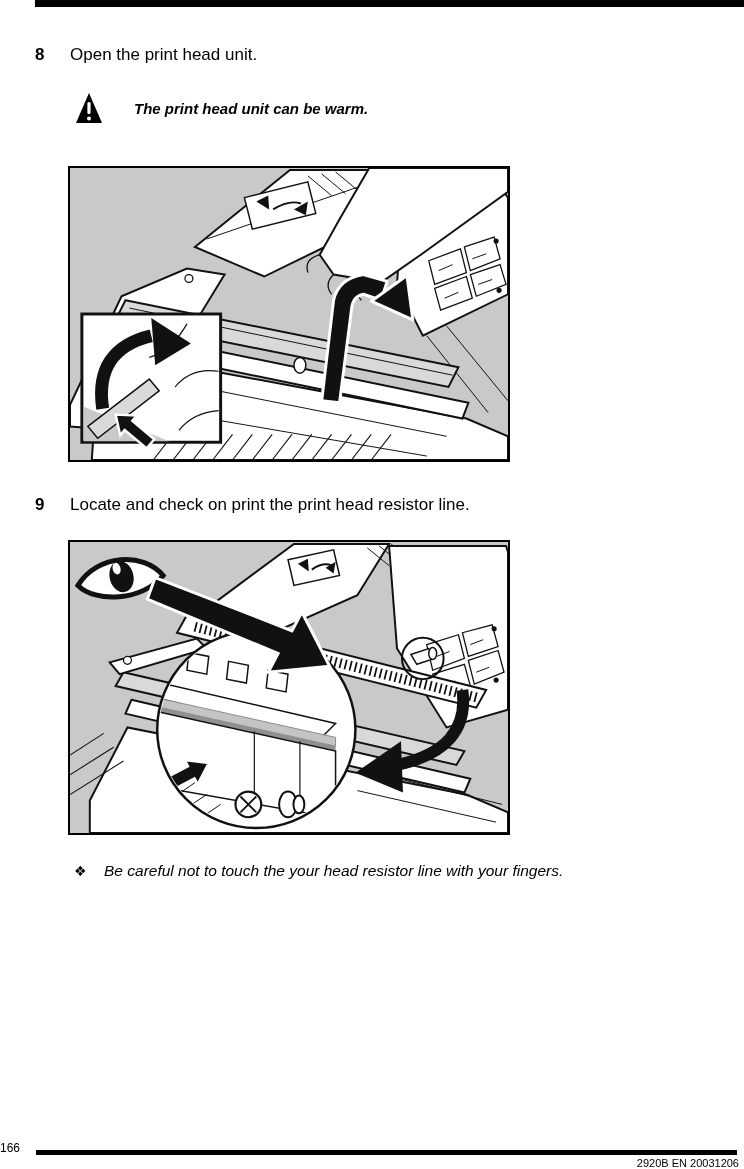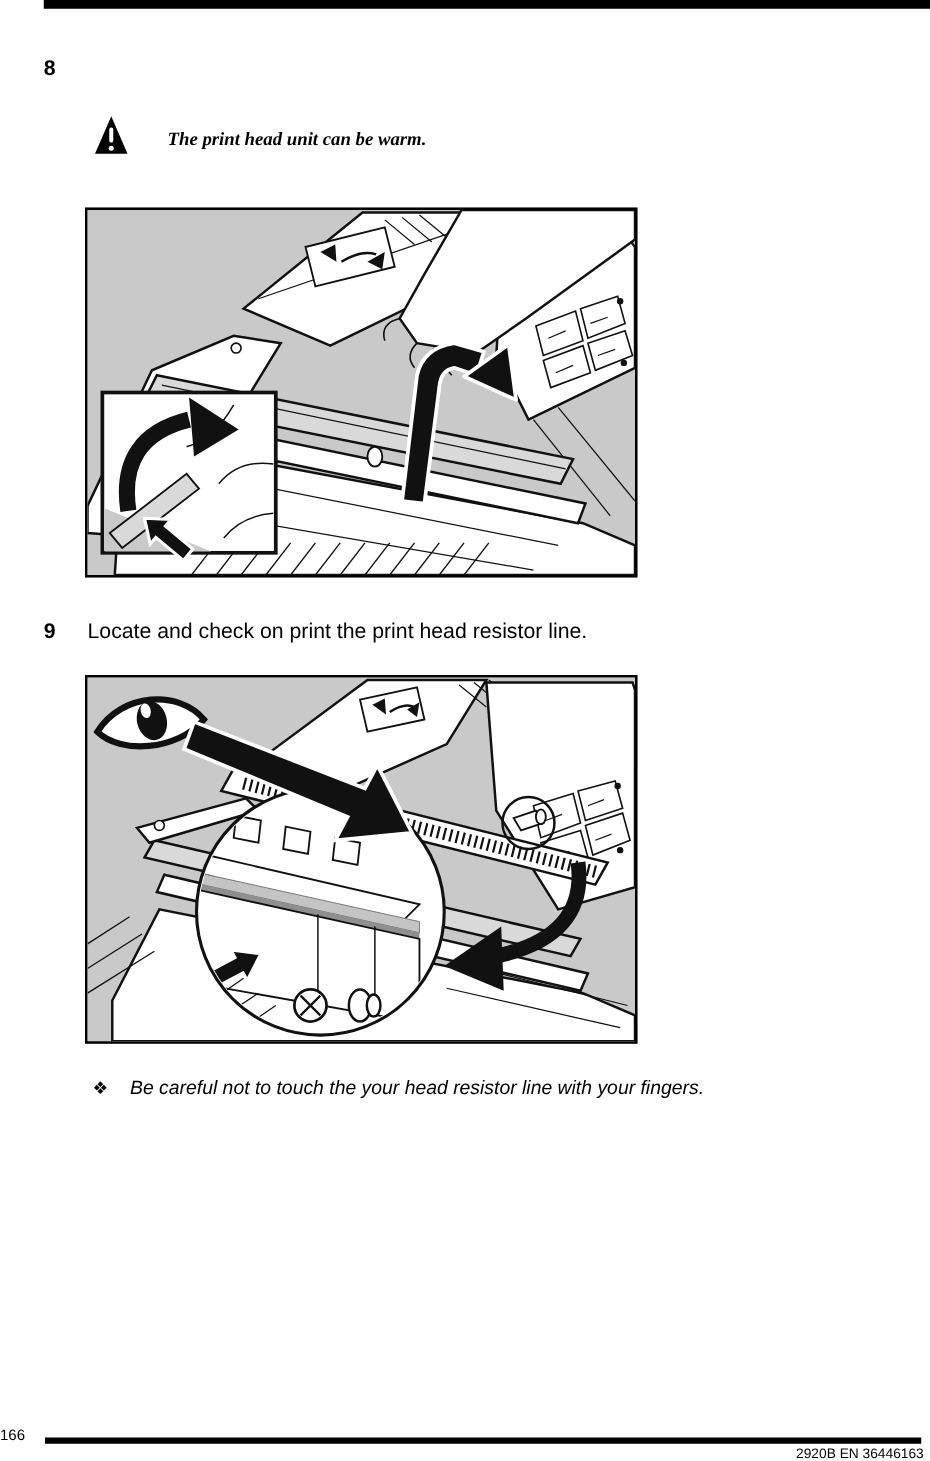--- a/index.html
+++ b/index.html
@@ -5,21 +5,21 @@
   html,body{margin:0;padding:0;background:#fff;}
   .page{
     position:relative;width:744px;height:1169px;background:#ffffff;
     font-family:"Liberation Sans",sans-serif;color:#000;overflow:hidden;
   }
   .topbar{position:absolute;left:35px;top:0;width:709px;height:7px;background:#000;}
   .step{position:absolute;left:35px;display:flex;align-items:baseline;font-size:17px;line-height:1.2;}
   .step .num{font-weight:bold;width:35px;flex:0 0 35px;}
   .step8{top:45px;}
   .step9{top:495px;}
-  .warning-row{position:absolute;left:75px;top:92px;display:flex;align-items:center;font-family:Liberation Serif, serif;}
+  .warning-row{position:absolute;left:75px;top:92px;display:flex;align-items:flex-start;}
   .warning-row .wicon{width:28px;height:33px;flex:0 0 28px;}
   .warning-row .wtext{margin-left:31px;margin-top:8px;font-size:15px;font-weight:bold;font-style:italic;}
   .figure{position:absolute;left:68px;border:2px solid #000;box-sizing:border-box;background:#c9c9c9;}
   .fig1{top:166px;width:442px;height:296px;}
   .fig2{top:540px;width:442px;height:295px;}
   .figure svg{display:block;width:100%;height:100%;}
   .note{position:absolute;left:74px;top:862px;display:flex;align-items:baseline;font-size:15.5px;font-style:italic;}
   .note .bullet{font-style:normal;width:30px;flex:0 0 30px;font-size:14px;}
   .footer-number{position:absolute;left:0px;top:1141px;font-size:12px;}
   .footer-rule{position:absolute;left:36px;top:1150px;width:701px;height:5px;background:#000;}
@@ -27,20 +27,21 @@
 </style>
 </head>
 <body>
 
 <div class="page">
 
   <div class="topbar"></div>
 
   <div class="step step8">
     <span class="num">8</span>
+    <span class="txt">Open the print head unit.</span>
   </div>
 
   <div class="warning-row">
     <span class="wicon">
       <svg viewBox="0 0 28 33" width="28" height="33">
         <path d="M14 1 L27 31 L1 31 Z" fill="#000"></path>
         <rect x="12.4" y="10" width="3.2" height="12" rx="1.5" fill="#fff"></rect>
         <circle cx="14" cy="26.5" r="2" fill="#fff"></circle>
       </svg>
     </span>
@@ -204,15 +205,15 @@
     </svg>
   </div>
 
   <div class="note">
     <span class="bullet">❖</span>
     <span class="ntext">Be careful not to touch the your head resistor line with your fingers.</span>
   </div>
 
   <div class="footer-number">166</div>
   <div class="footer-rule"></div>
-  <div class="footer-code">2920B EN 36446163</div>
+  <div class="footer-code">2920B EN 20031206</div>
 
 </div>
 
 </body></html>

